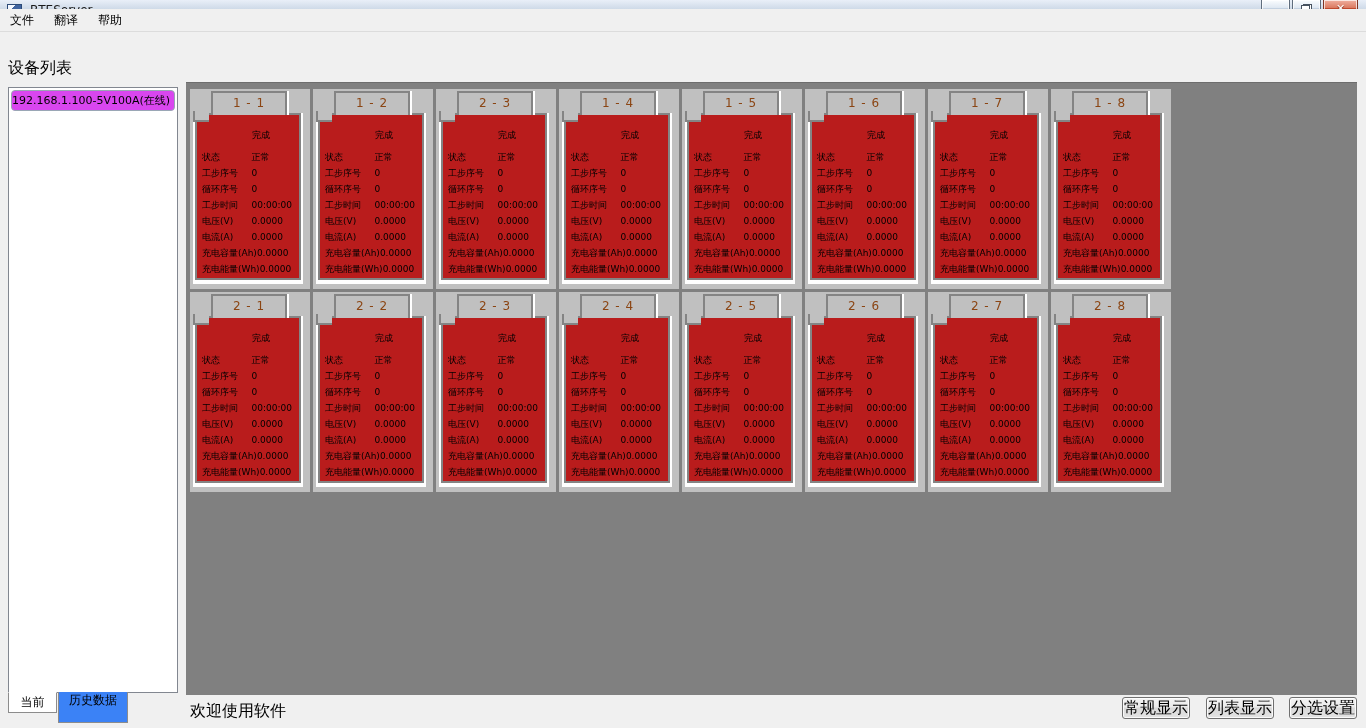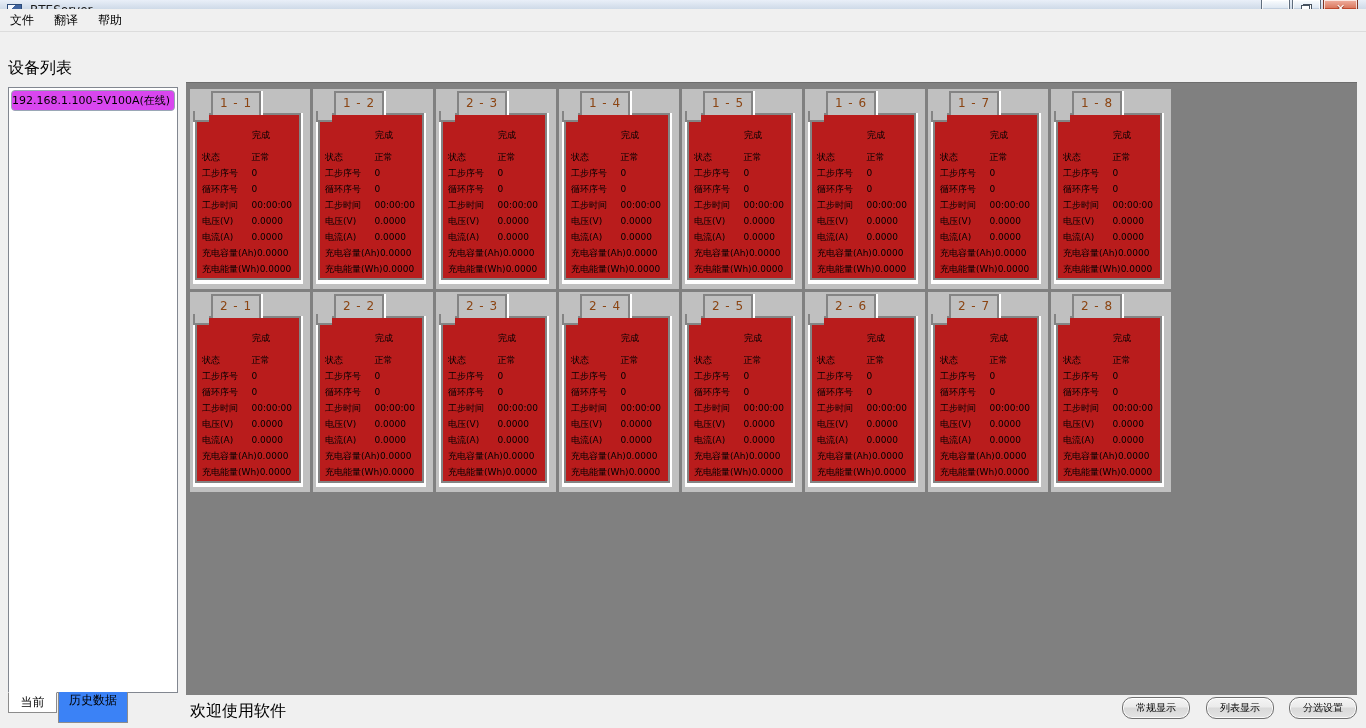--- a/index.html
+++ b/index.html
@@ -95,21 +95,21 @@
   }
   .grid {
     position:absolute; left:4px; top:6px;
     display:grid;
     grid-template-columns:repeat(8, 120px);
     grid-auto-rows:200px;
     gap:3px;
   }
   .cell { position:relative; background:#c0c0c0; }
   .card-tab {
-    position:absolute; top:2px; left:21px; width:50px; height:24px;
+    position:absolute; top:2px; left:21px; width:76px; height:24px;
     background:#c0c0c0;
     border:2px solid #848484; border-bottom:none;
     box-shadow:2px 0 0 #ffffff;
     z-index:3;
     text-align:center; font-size:12px; line-height:21px;
     color:#8B4513; letter-spacing:1px;
   }
   .card-body {
     position:absolute; top:24px; left:5px; right:9px; bottom:9px;
     background:#b91c1c;
@@ -130,23 +130,23 @@
   }
   .card-rows { margin-top:6px; }
   .card-row { display:flex; height:16px; line-height:16px; font-size:9px; padding-left:5px; }
   .card-row .lab { flex:0 0 51%; white-space:nowrap; }
   .card-row .val { flex:1; white-space:nowrap; }
 
   
   .status-msg { position:absolute; left:190px; top:701px; font-size:16px;text-align:center; }
   .btn {
     position:absolute; top:697px; width:68px; height:22px;
-    border:1px solid #707070; border-radius:10px;
+    border:1px solid #707070; border-radius:3px;
     background:linear-gradient(#f4f4f4, #ebebeb 45%, #d9d9d9 50%, #e3e3e3);
-    font-size:10px; text-align:center; line-height:20px;
+    font-size:16px; text-align:center; line-height:20px;
     box-shadow: inset 0 0 0 1px rgba(255,255,255,.8);
     cursor:default;
   }
   .btn-normal { left:1122px; }
   .btn-list   { left:1206px; }
   .btn-sort   { left:1289px; }
 </style>
 </head>
 <body>
 

